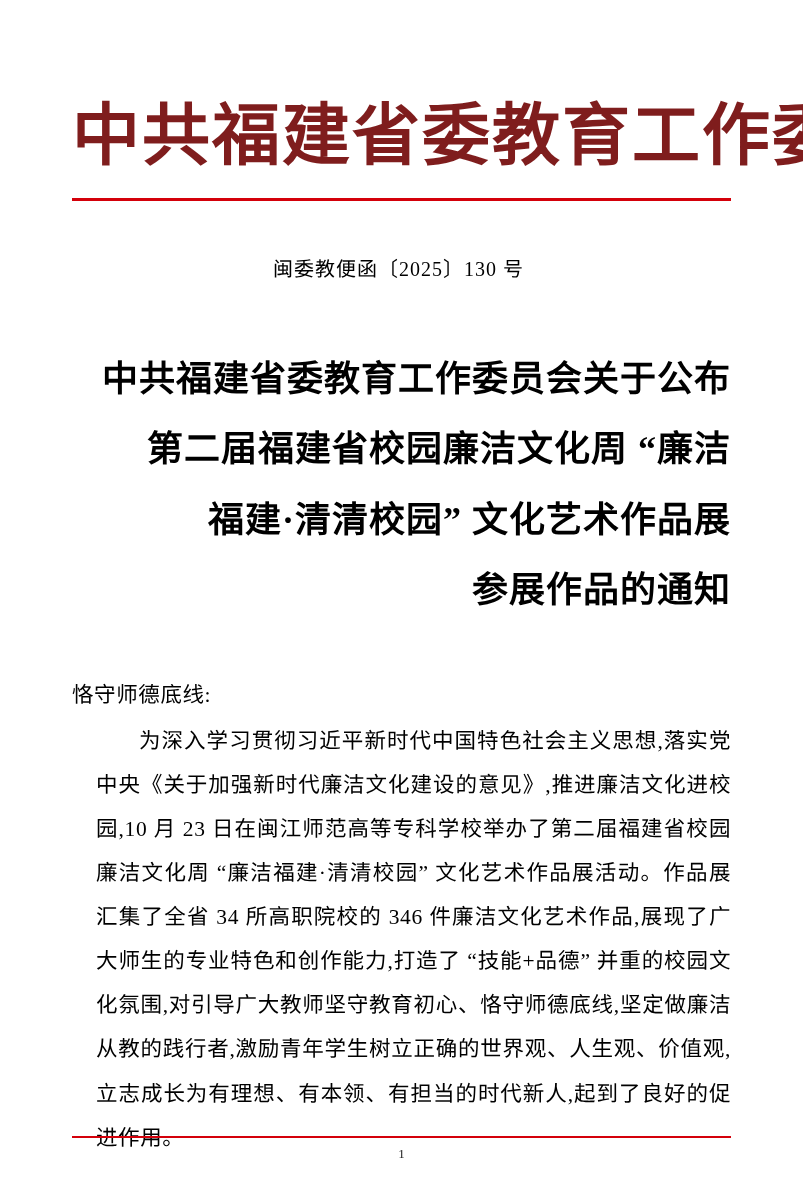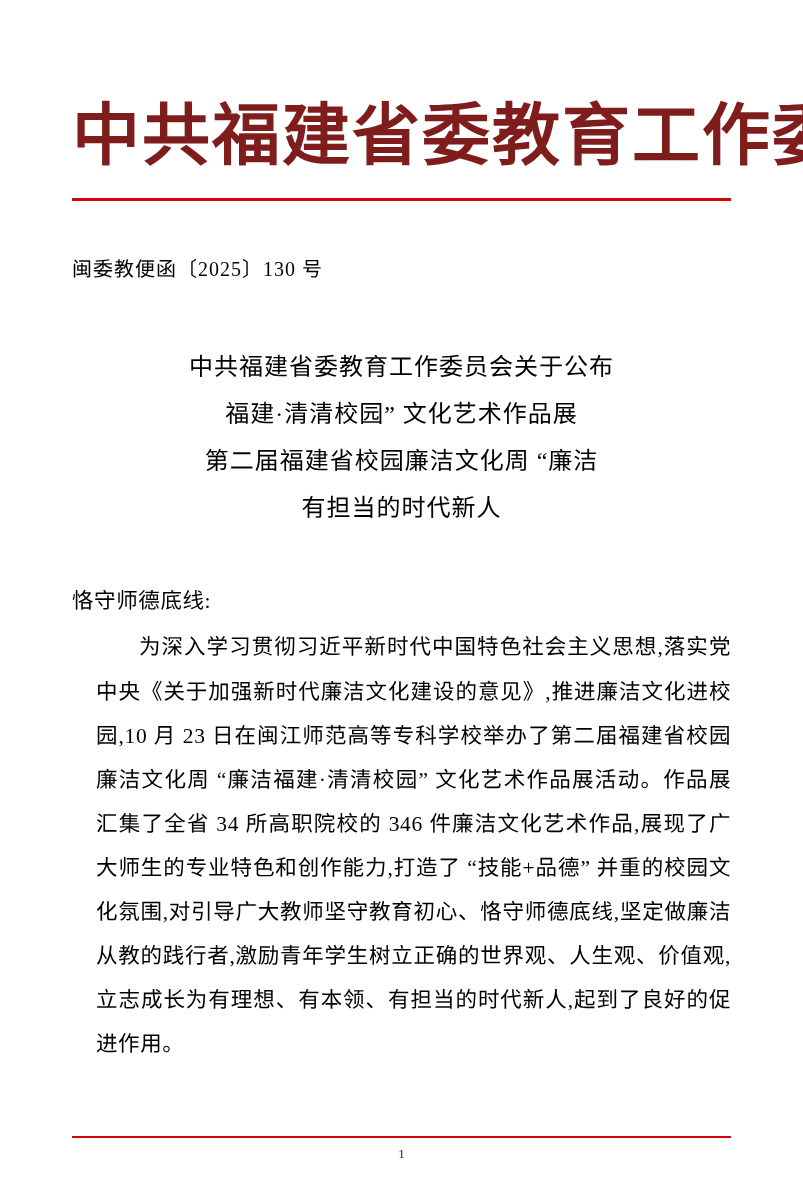--- a/index.html
+++ b/index.html
@@ -41,35 +41,35 @@
   .header-rule {
     margin-top: 22px;
     height: 3px;
     background: #d4000a;
     width: 100%;
   }
 
   
   .doc-number-row {
     margin-top: 52px;
-    text-align: left;
+    text-align: center;
     padding-right: 6px;
   }
   .doc-number {
     font-size: 20px;
     letter-spacing: 1px;
     font-family: "Liberation Serif", "DejaVu Serif", serif;
   }
 
   
   .doc-title {
     margin-top: 62px;
-    text-align: center;
-    font-weight: normal;
-    font-size: 24px;
+    text-align: right;
+    font-weight: bold;
+    font-size: 36px;
     line-height: 1.95;
     letter-spacing: 1px;
   }
   .doc-title .tline {
     display: block;
   }
 
   
   .doc-body {
     margin-top: 48px;
@@ -116,23 +116,23 @@
     <div class="doc-header-title">中共福建省委教育工作委员会</div>
     <div class="header-rule"></div>
   </div>
 
   <div class="doc-number-row">
     <span class="doc-number">闽委教便函〔2025〕130 号</span>
   </div>
 
   <div class="doc-title">
     <span class="tline">中共福建省委教育工作委员会关于公布</span>
+    <span class="tline">第二届福建省校园廉洁文化周 “廉洁</span>
     <span class="tline">福建·清清校园” 文化艺术作品展</span>
-    <span class="tline">第二届福建省校园廉洁文化周 “廉洁</span>
-    <span class="tline">有担当的时代新人</span>
+    <span class="tline">参展作品的通知</span>
   </div>
 
   <div class="doc-body">
     <div class="salutation">恪守师德底线:</div>
     <div class="para">为深入学习贯彻习近平新时代中国特色社会主义思想,落实党中央《关于加强新时代廉洁文化建设的意见》,推进廉洁文化进校园,10 月 23 日在闽江师范高等专科学校举办了第二届福建省校园廉洁文化周 “廉洁福建·清清校园” 文化艺术作品展活动。作品展汇集了全省 34 所高职院校的 346 件廉洁文化艺术作品,展现了广大师生的专业特色和创作能力,打造了 “技能+品德” 并重的校园文化氛围,对引导广大教师坚守教育初心、恪守师德底线,坚定做廉洁从教的践行者,激励青年学生树立正确的世界观、人生观、价值观,立志成长为有理想、有本领、有担当的时代新人,起到了良好的促进作用。</div>
   </div>
 
   <div class="footer-rule"></div>
   <div class="page-number">1</div>
 

